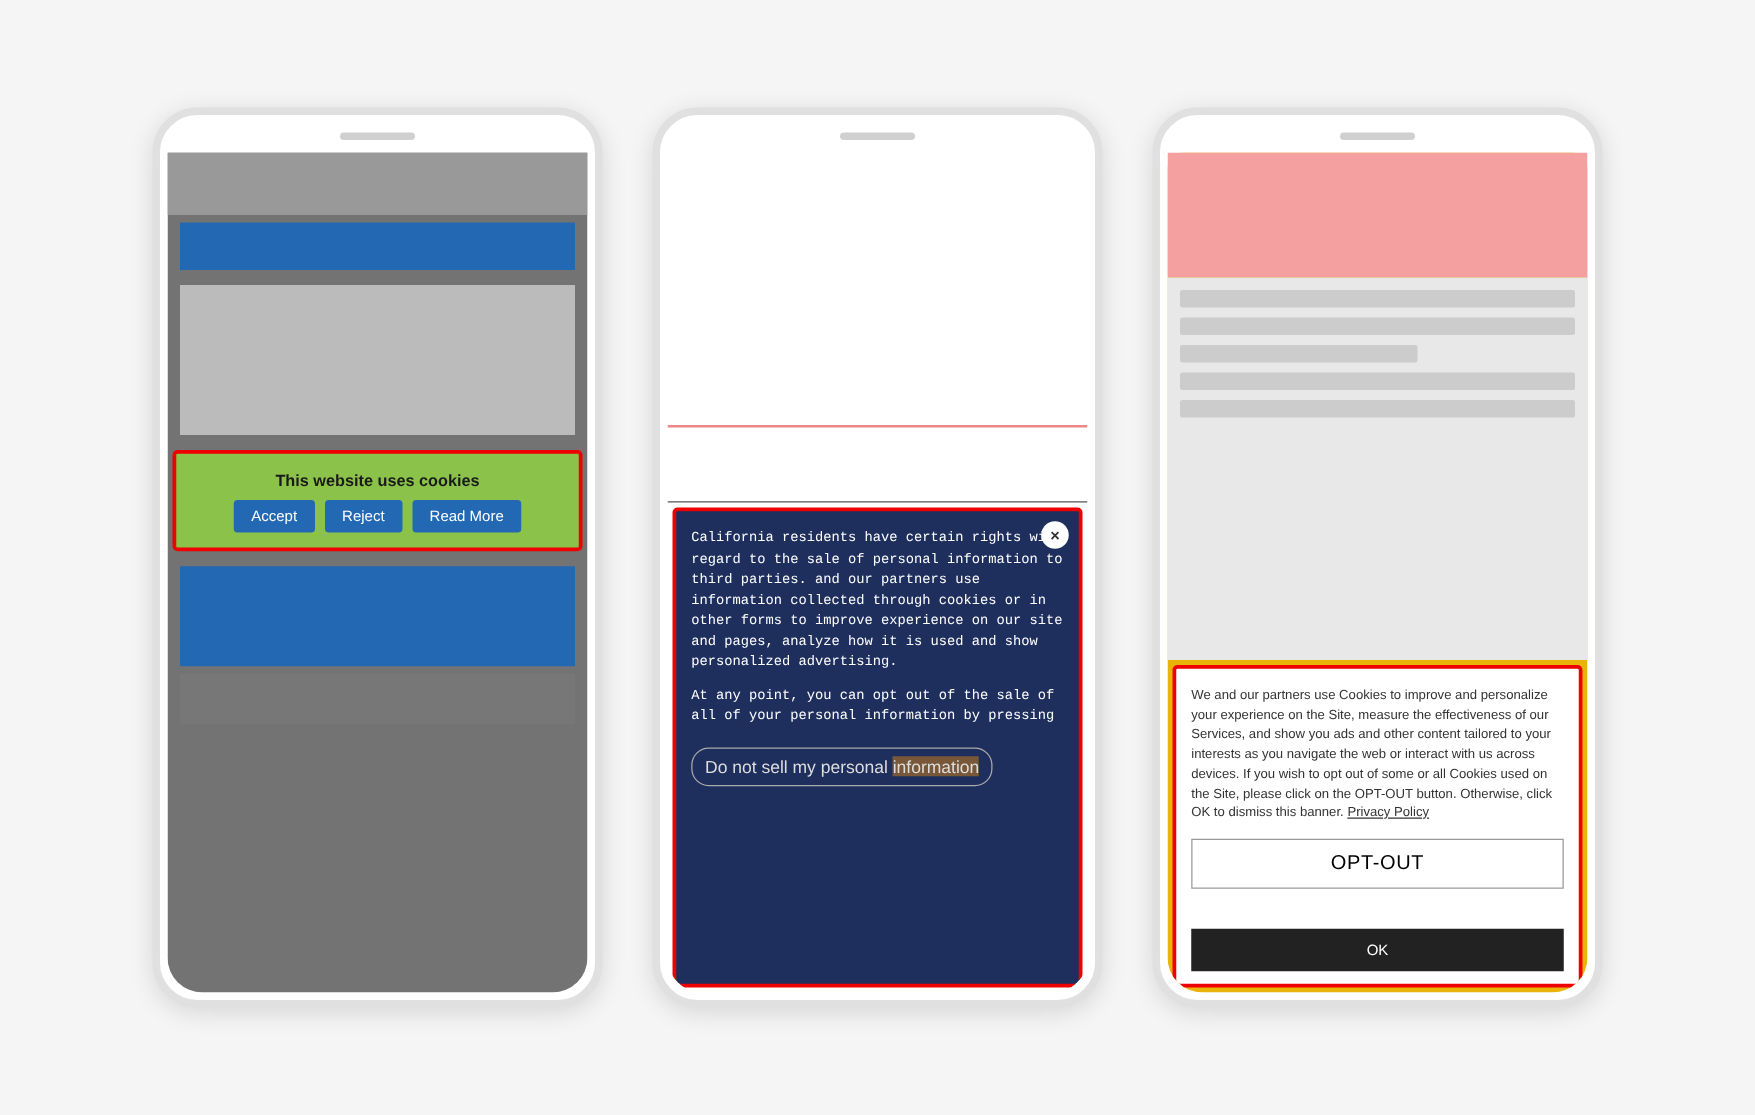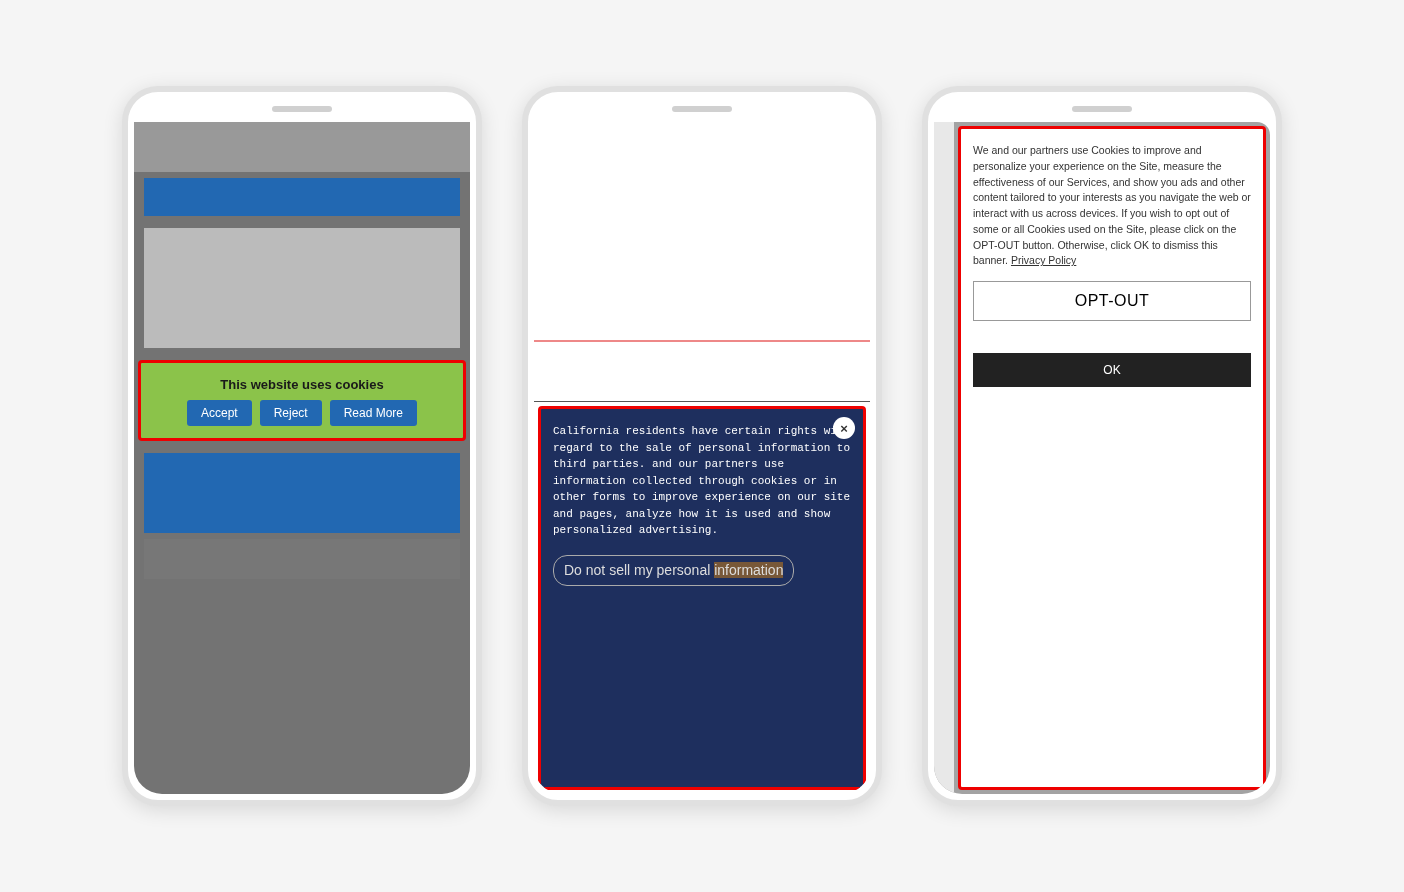--- a/index.html
+++ b/index.html
@@ -184,22 +184,23 @@
       color: #aad4ff;
     }
     .p2-highlight {
       background: rgba(255,150,0,0.4);
     }
 
     
     .phone3-content {
       width: 100%;
       height: 100%;
-      background: #a3a3a3;
-      display: flex;
+      background: #eab308;
+      display: flex;
+      flex-direction: column;
       border-radius: 13px;
     }
     .p3-pink-block {
       height: 100px;
       background: #f4a0a0;
       margin: 0;
     }
     .p3-gray-lines {
       flex: 1;
       background: #e8e8e8;
@@ -288,20 +289,21 @@
     <div class="phone-screen">
       <div class="phone2-content">
         <div class="p2-white-area"></div>
         <div class="p2-white-area2"></div>
         <div class="p2-cookie-banner">
           <button class="p2-close-btn">×</button>
           <div class="p2-text-block">
             <span>California residents have certain rights with regard to the sale of personal information to third parties.</span>
             <span>and our partners use information collected through cookies or in other forms to improve experience on our site and pages, analyze how it is used and show personalized advertising.</span>
           </div>
+          <div class="p2-text-block">At any point, you can opt out of the sale of all of your personal information by pressing</div>
           <div class="p2-dont-sell-btn">
             <span>Do not sell my personal <span class="p2-highlight">information</span></span>
           </div>
         </div>
       </div>
     </div>
   </div>
 
   <div class="phone">
     <div class="phone-screen">

